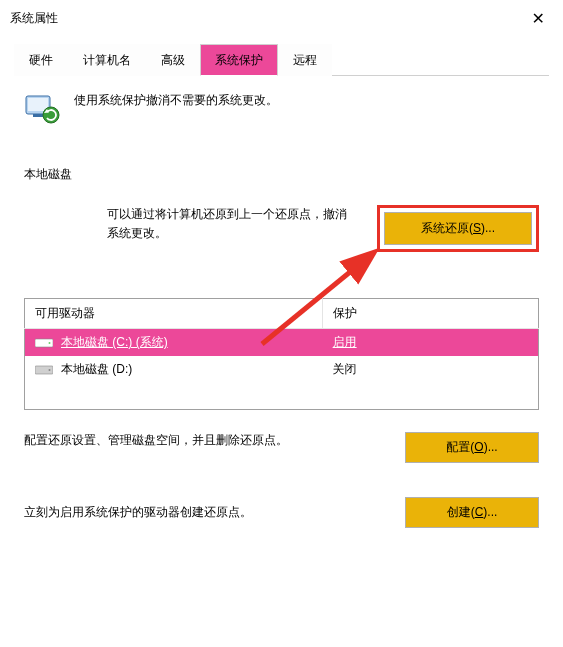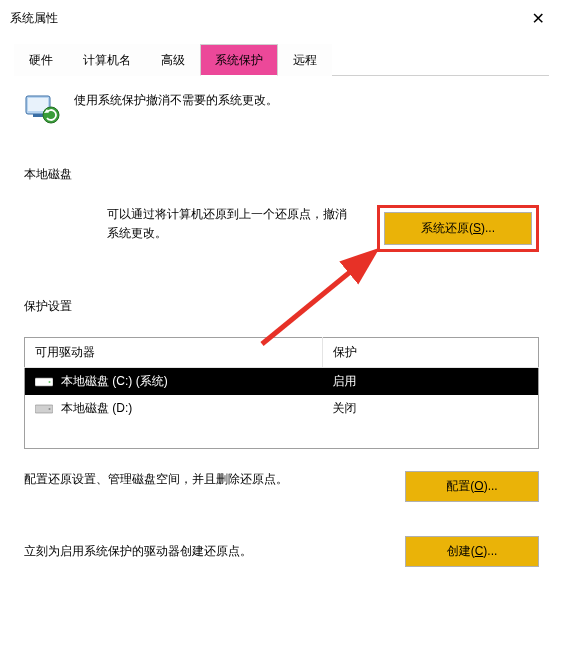--- a/index.html
+++ b/index.html
@@ -96,21 +96,21 @@
       border-collapse: collapse;
     }
     .drive-table thead td {
       padding: 6px 10px;
       border-bottom: 1px solid #e4e4e4;
       font-weight: normal;
     }
     .drive-table thead td + td { border-left: 1px solid #e4e4e4; }
     .drive-table tbody td { padding: 5px 10px; }
     .drive-table .col-drive { width: 58%; }
-    .drive-table tbody tr.selected { background: #000000; color: #ffffff; }
+    .drive-table tbody tr.selected { background: #ec4899; color: #ffffff; text-decoration: underline; }
     .drive-table tbody tr.selected .drive-icon svg rect.body { fill: #ffffff; }
     .drive-cell { display: flex; align-items: center; gap: 8px; }
     .drive-icon { width: 18px; height: 12px; display: inline-block; }
     .table-spacer-row td { height: 26px; }
     .config-row {
       display: flex;
       justify-content: space-between;
       align-items: flex-start;
       margin-top: 22px;
       gap: 20px;
@@ -177,21 +177,20 @@
     <svg class="red-arrow" style="left:240px; top:168px;" width="140" height="110">
       <defs>
         <marker id="arrhead" markerWidth="8" markerHeight="8" refX="6" refY="3" orient="auto">
           <polygon points="0,0 8,3 0,6" fill="#e73127"></polygon>
         </marker>
       </defs>
       <line x1="8" y1="100" x2="118" y2="10" stroke="#e73127" stroke-width="5" marker-end="url(#arrhead)"></line>
     </svg>
 
     <div class="section-2">
-      <div class="section-title">保护设置</div>
 
       <table class="drive-table">
         <thead>
           <tr>
             <td class="col-drive">可用驱动器</td>
             <td>保护</td>
           </tr>
         </thead>
         <tbody>
           <tr class="selected">

